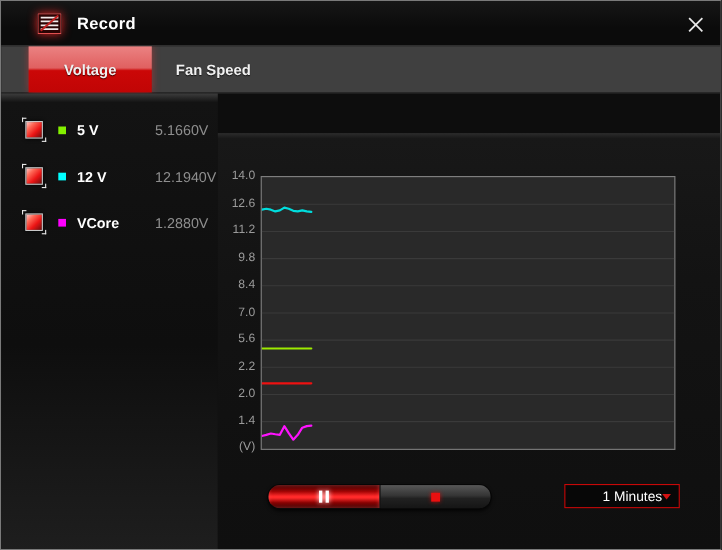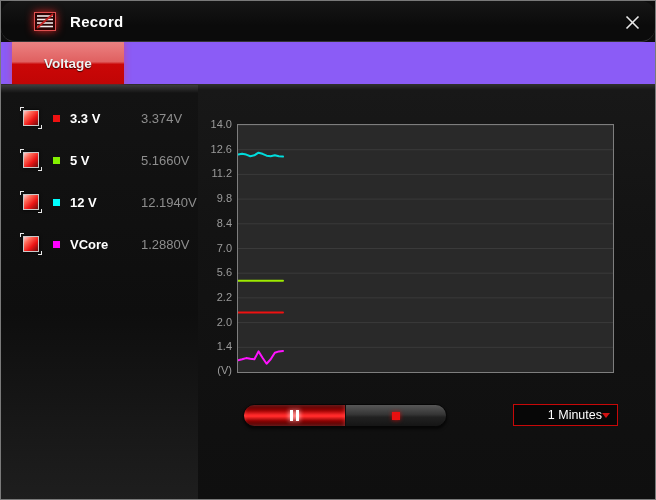--- a/index.html
+++ b/index.html
@@ -8,34 +8,34 @@
 
   .window {
     position:relative; width:656px; height:500px;
     background:#0d0d0d; border:1px solid #7a7a7a; overflow:hidden;
   }
 
   
   .titlebar {
     height:41px; display:flex; align-items:center;
     background:linear-gradient(180deg,#161616 0%,#0b0b0b 60%);
-    border-bottom:1px solid #343434; position:relative; padding-left:33px;border-radius:14px;
+    border-bottom:1px solid #343434; position:relative; padding-left:33px;
   }
   .app-icon {
     width:22px; height:19px; margin-right:14px; display:inline-block;
     box-shadow:0 0 9px rgba(255,40,40,.85);
   }
   .win-title { color:#ffffff; font-size:15px; font-weight:700; letter-spacing:.3px; }
   .close-btn {
     position:absolute; right:11px; top:9px; width:24px; height:24px;
     display:flex; align-items:center; justify-content:center; cursor:pointer;
   }
 
   
-  .tabbar { height:42px; display:flex; padding-left:11px; background:#8b5cf6; }
+  .tabbar { height:42px; display:flex; padding-left:25px; background:#404040; }
   .tab {
     width:112px; display:flex; align-items:center; justify-content:center;
     color:#f1f1f1; font-size:13.5px; font-weight:600; cursor:pointer;
     text-shadow:0 1px 1px rgba(0,0,0,.7);
   }
   .tab.active {
     background:linear-gradient(180deg,#eb8282 0%,#e06060 47%,#cb0707 53%,#c10505 100%);
     box-shadow:0 0 7px rgba(255,50,50,.45);
   }
 
@@ -60,20 +60,21 @@
     content:""; position:absolute; right:-4px; bottom:-4px; width:3px; height:3px;
     border-right:1px solid #e8e8e8; border-bottom:1px solid #e8e8e8;
   }
   .swatch { width:7px; height:7px; margin-left:14px; }
   .vlbl { color:#ffffff; font-size:13px; font-weight:700; margin-left:10px; white-space:nowrap; }
   .vval { position:absolute; left:140px; color:#8e8e8e; font-size:13px; }
 
   .main {
     flex:1; position:relative;
     background:linear-gradient(180deg,#2c2c2c 0px,#181818 5px,#131313 35%,#0f0f0f 100%);
+    margin-top:36px;
   }
 
   
   .plot {
     position:absolute; left:39px; top:39px; width:377px; height:249px;
     background:#292929; border:1px solid #7e7e7e;
   }
   .ylab {
     position:absolute; left:0; width:34px; text-align:right;
     color:#9b9b9b; font-size:11px; line-height:14px;
@@ -136,32 +137,27 @@
     <span class="close-btn">
       <svg width="15" height="15" viewBox="0 0 15 15">
         <line x1="1.5" y1="1.5" x2="13.5" y2="13.5" stroke="#e9e9e9" stroke-width="1.6"></line>
         <line x1="13.5" y1="1.5" x2="1.5" y2="13.5" stroke="#e9e9e9" stroke-width="1.6"></line>
       </svg>
     </span>
   </div>
 
   <div class="tabbar">
     <div class="tab active">Voltage</div>
+    <div class="tab">Fan Speed</div>
   </div>
 
   <div class="content">
 
     <div class="sidebar">
 
-      <div class="vrow">
-        <span class="chk"></span>
-        <span class="swatch" style="background: rgb(238, 17, 17);"></span>
-        <span class="vlbl">3.3 V</span>
-        <span class="vval">3.374V</span>
-      </div>
 
       <div class="vrow">
         <span class="chk"></span>
         <span class="swatch" style="background: rgb(132, 240, 0);"></span>
         <span class="vlbl">5 V</span>
         <span class="vval">5.1660V</span>
       </div>
 
       <div class="vrow">
         <span class="chk"></span>

